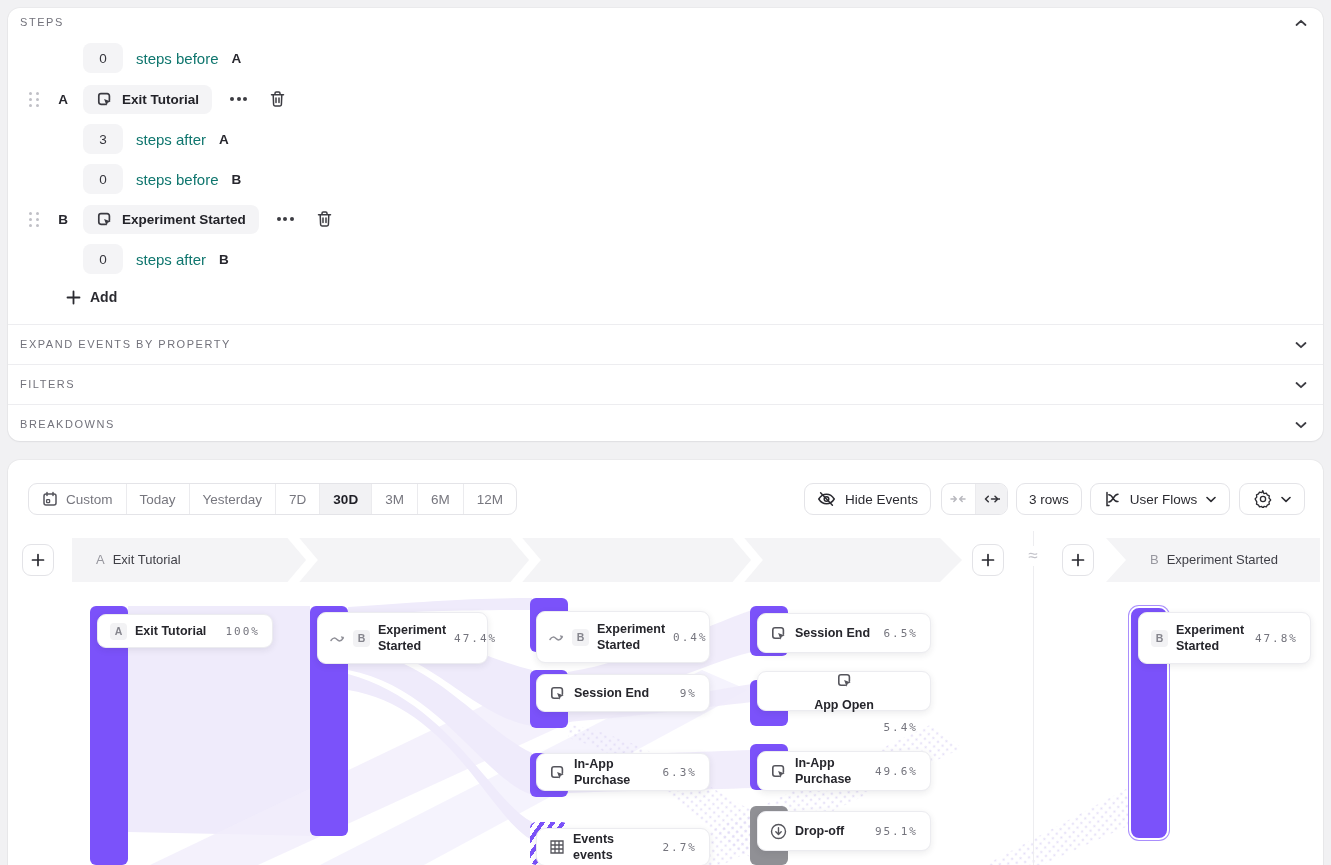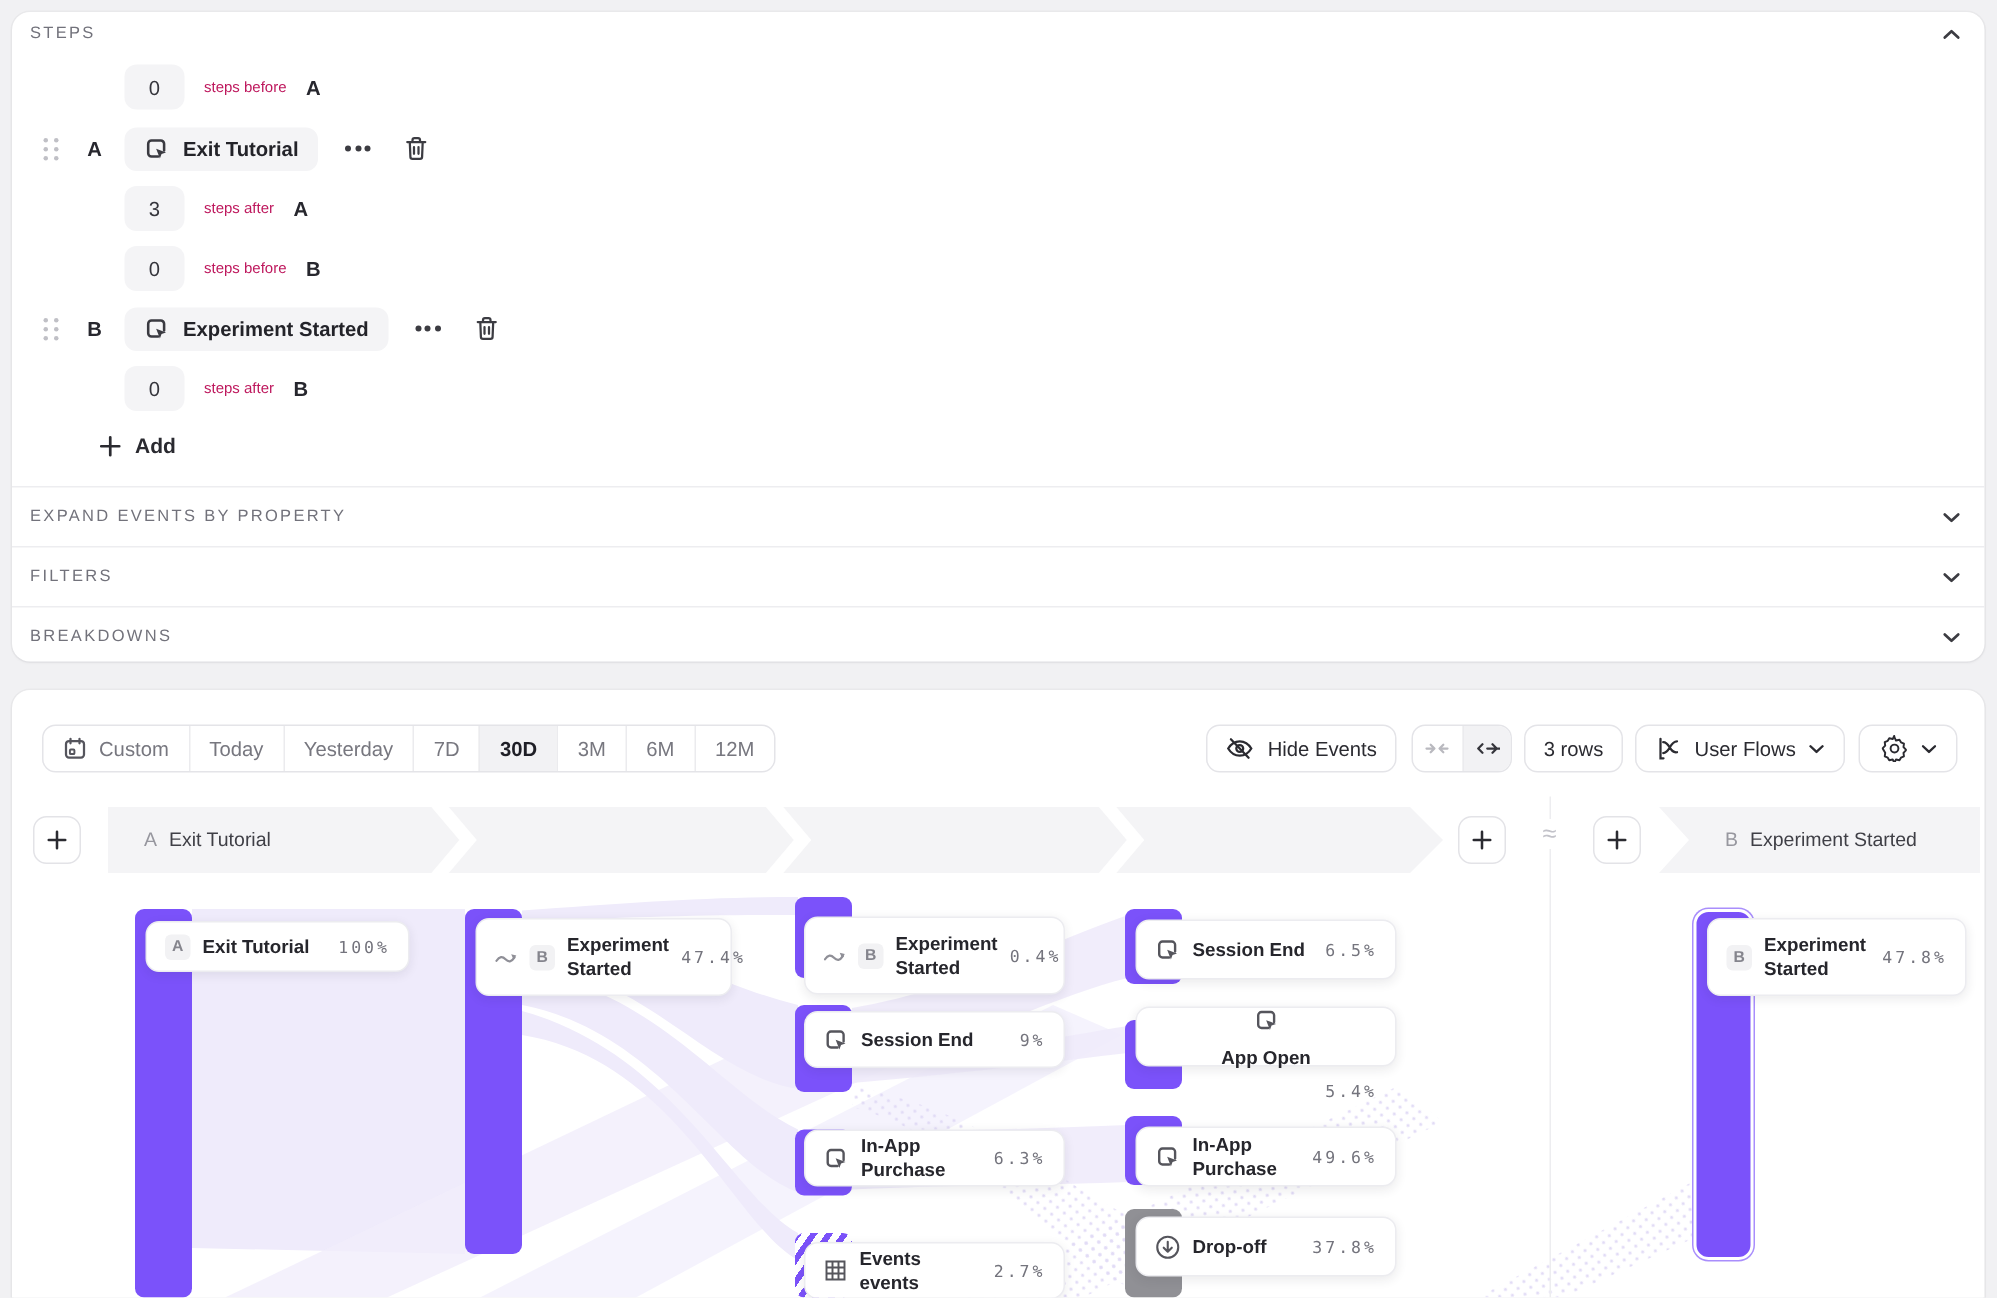--- a/index.html
+++ b/index.html
@@ -25,21 +25,21 @@
     position:absolute; font-size:11px; letter-spacing:.14em; color:#72727b; font-weight:500;
   }
   .chev-btn { position:absolute; width:18px; height:18px; color:#3c3c42; display:flex; align-items:center; justify-content:center; cursor:pointer; }
 
   .crow { position:absolute; left:75px; display:flex; align-items:center; gap:13px; height:30px; }
   .numbox {
     width:40px; height:30px; background:#f4f4f6; border-radius:8px;
     display:flex; align-items:center; justify-content:center;
     font-size:13.5px; color:#35353c;
   }
-  .steplabel { font-size:10px; color:#be185d; }
+  .steplabel { font-size:15px; color:#0f766e; }
   .stepref { font-size:13.5px; font-weight:700; color:#27272e; }
 
   .erow { position:absolute; left:21px; display:flex; align-items:center; height:30px; }
   .draghandle { width:14px; color:#c0c0c6; display:grid; grid-template-columns:repeat(2,4px); grid-gap:3px 3px; cursor:grab; }
   .draghandle i { width:3px; height:3px; border-radius:50%; background:currentColor; display:block; }
   .rowletter { width:40px; text-align:center; font-size:13.5px; font-weight:700; color:#27272e; }
   .eventbtn {
     height:29px; background:#f4f4f6; border-radius:8px; border:none;
     display:flex; align-items:center; gap:9px; padding:0 13px;
     font-family:inherit; font-size:13.5px; font-weight:700; color:#232329; cursor:pointer;
@@ -501,21 +501,21 @@
   </div>
 
   <div class="node" style="left:757px; top:811px; width:174px; height:40px;">
     <span class="ni">
       <svg width="17" height="17" viewBox="0 0 17 17">
           <circle cx="8.5" cy="8.5" r="7" stroke="currentColor" stroke-width="1.4" fill="none"></circle>
           <path d="M8.5 4.8v6.4M5.8 8.8l2.7 2.7 2.7-2.7" stroke="currentColor" stroke-width="1.4" fill="none" stroke-linecap="round" stroke-linejoin="round"></path>
         </svg>
     </span>
     <span class="nm">Drop-off</span>
-    <span class="pct">37.8%</span>
+    <span class="pct">95.1%</span>
   </div>
 
   <div class="node" style="left:1138px; top:612px; width:173px; height:52px;">
     <span class="badge">B</span>
     <span class="nm wrap">Experiment Started</span>
     <span class="pct">47.8%</span>
   </div>
 
 </div>
 

